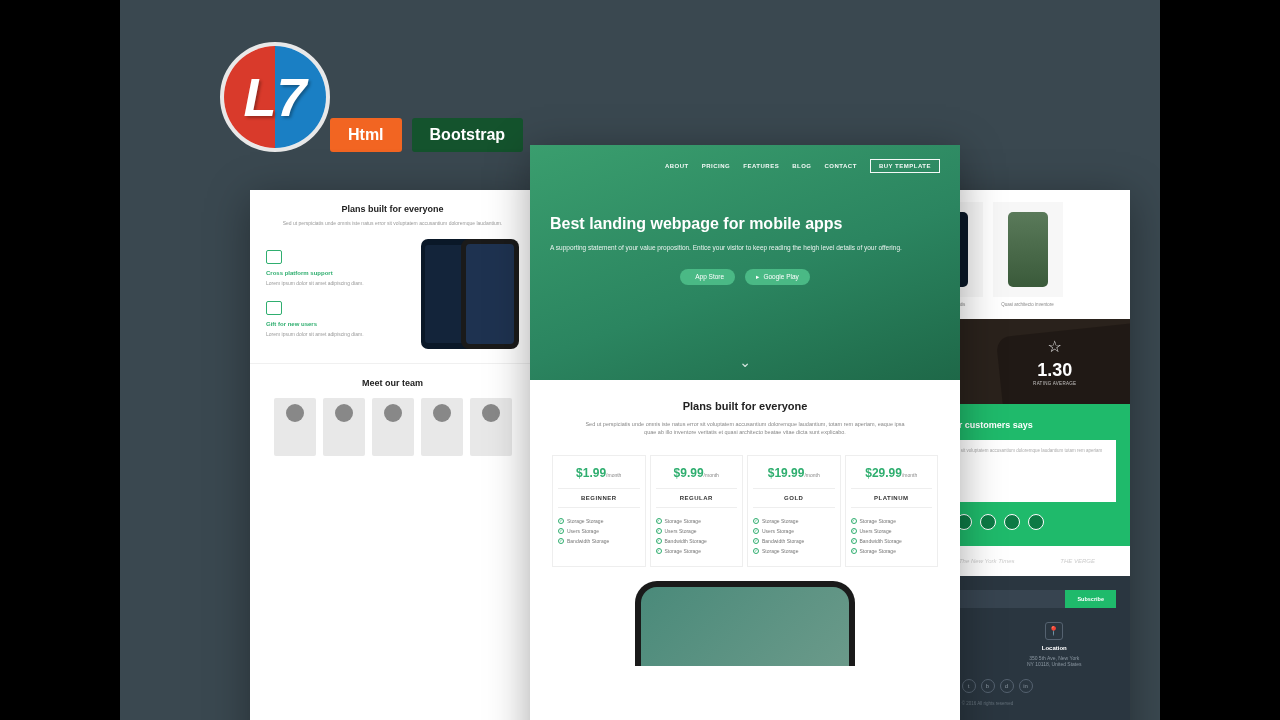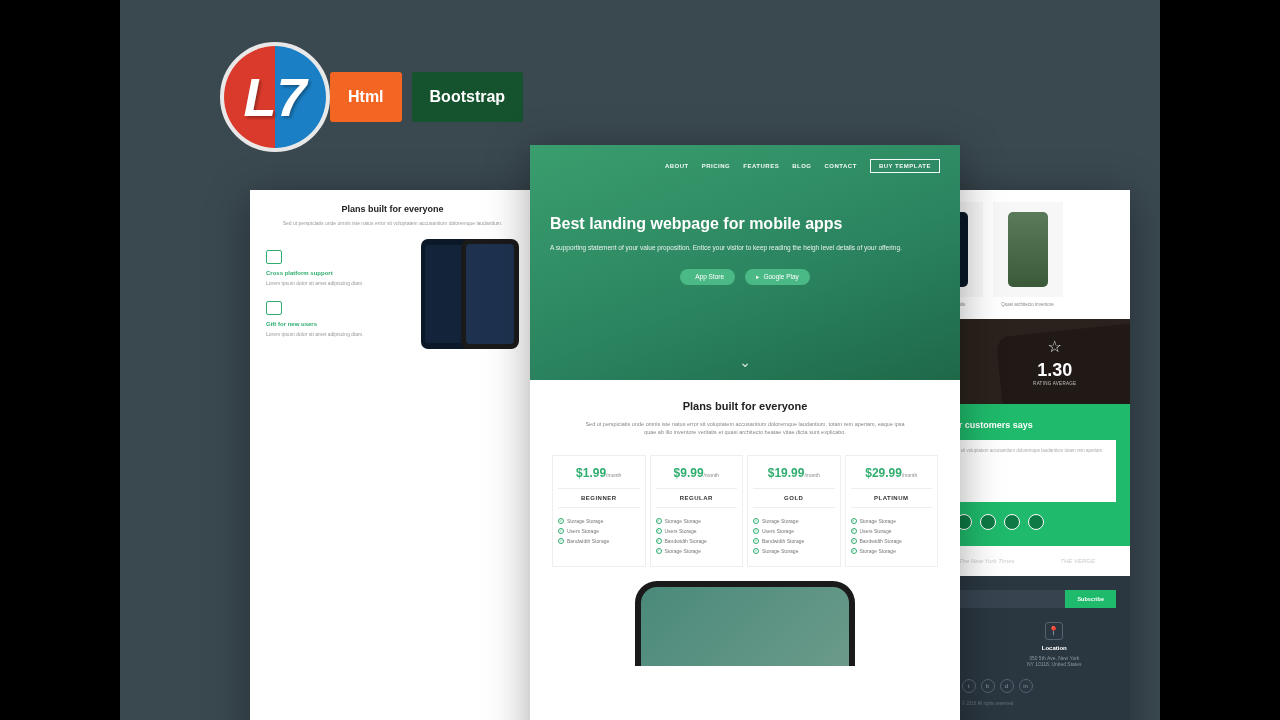--- a/index.html
+++ b/index.html
@@ -1,26 +1,26 @@
 <!DOCTYPE html>
 <html><head>
 <meta charset="utf-8">
 <style>
 *{margin:0;padding:0;box-sizing:border-box;font-family:Arial,Helvetica,sans-serif}
 body{background:#000;width:1280px;height:720px;overflow:hidden;position:relative}
 .stage{position:absolute;left:120px;top:0;width:1040px;height:720px;background:#3a4850}
-.header{position:absolute;top:42px;left:100px;right:30px;display:flex;align-items:center}
+.header{position:absolute;top:42px;left:100px;right:30px;display:flex;align-items:flex-end}
 .logo{width:110px;height:110px;border-radius:50%;background:#fff;display:flex;align-items:center;justify-content:center;position:relative;overflow:hidden;border:4px solid #e8e8e8}
 .logo::before{content:'';position:absolute;left:0;top:0;width:50%;height:100%;background:#d93a2b}
 .logo::after{content:'';position:absolute;right:0;top:0;width:50%;height:100%;background:#1a7fc4}
 .logo span{position:relative;z-index:2;font-size:54px;font-weight:900;font-style:italic;color:#fff;text-shadow:2px 2px 3px rgba(0,0,0,.3)}
 .title{flex:1;text-align:center;color:#fff;font-size:24px;font-weight:300;letter-spacing:2px}
 .title strong{font-weight:700}
 .tags{display:flex;gap:10px}
-.tag{padding:16px 18px;color:#fff;font-size:16px;font-weight:600;border-radius:3px}
+.tag{padding:8px 18px;color:#fff;font-size:16px;font-weight:600;border-radius:3px}
 .tag-html{background:#f26522}
 .tag-bs{background:#14532d}
 .panel{position:absolute;background:#fff;box-shadow:0 8px 40px rgba(0,0,0,.35)}
 .panel-left{left:130px;top:190px;width:285px;height:600px}
 .panel-right{right:30px;top:190px;width:285px;height:600px}
 .panel-center{left:410px;top:145px;width:430px;height:620px;z-index:10}
 .hero{height:235px;background:linear-gradient(160deg,#3a9e6e 0%,#2b8560 55%,#1e6848 100%);position:relative;padding:14px 20px;color:#fff;}
 .nav{display:flex;justify-content:flex-end;gap:13px;font-size:6px;font-weight:700;letter-spacing:.5px;align-items:center}
 .nav a{color:#fff;opacity:.95}
 .nav .btn-outline{border:1px solid #fff;padding:3px 8px}
@@ -119,20 +119,30 @@
           <div class="icn" style="margin-top:14px"></div>
           <div class="sub-h">Gift for new users</div>
           <p>Lorem ipsum dolor sit amet adipiscing diam.</p>
         </div>
         <div style="display:flex;position:relative">
           <div class="mock-phone"></div>
           <div class="mock-phone2" style="position:relative"></div>
         </div>
       </div>
     </div>
+    <div class="pl-sec" style="border-top:1px solid #f0f0f0">
+      <h3>Meet our team</h3>
+      <div class="team">
+        <div class="person"></div>
+        <div class="person"></div>
+        <div class="person"></div>
+        <div class="person"></div>
+        <div class="person"></div>
+      </div>
+    </div>
   </div>
 
   <div class="panel panel-right">
     <div class="pr-top">
       <div class="pr-card">
         <div class="pr-ph">
             <div class="pr-ph-inner"></div>
           </div>
         <div class="pr-cap">Inventore veritatis</div>
       </div>

